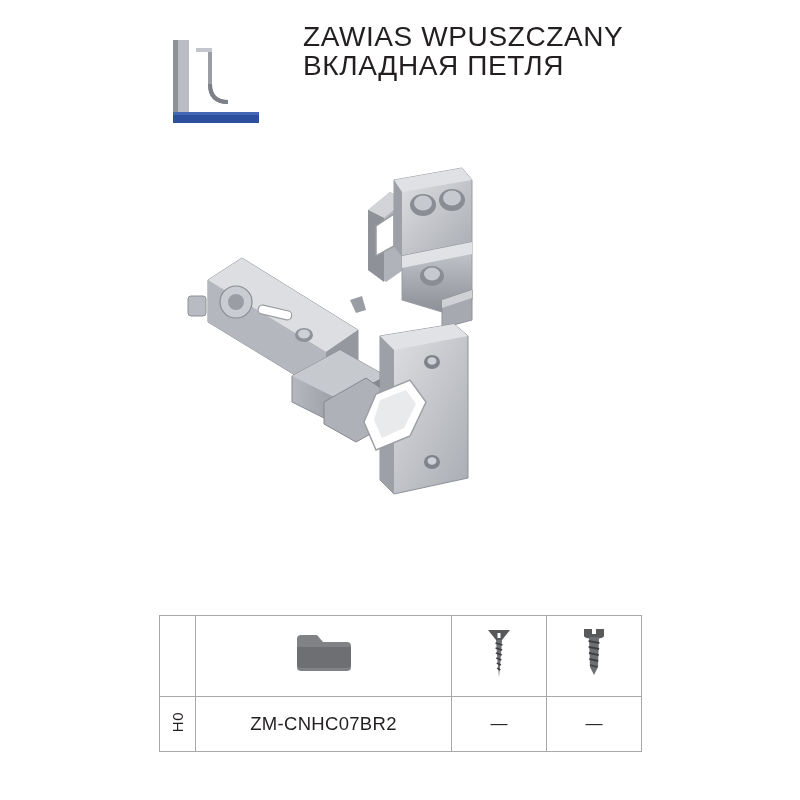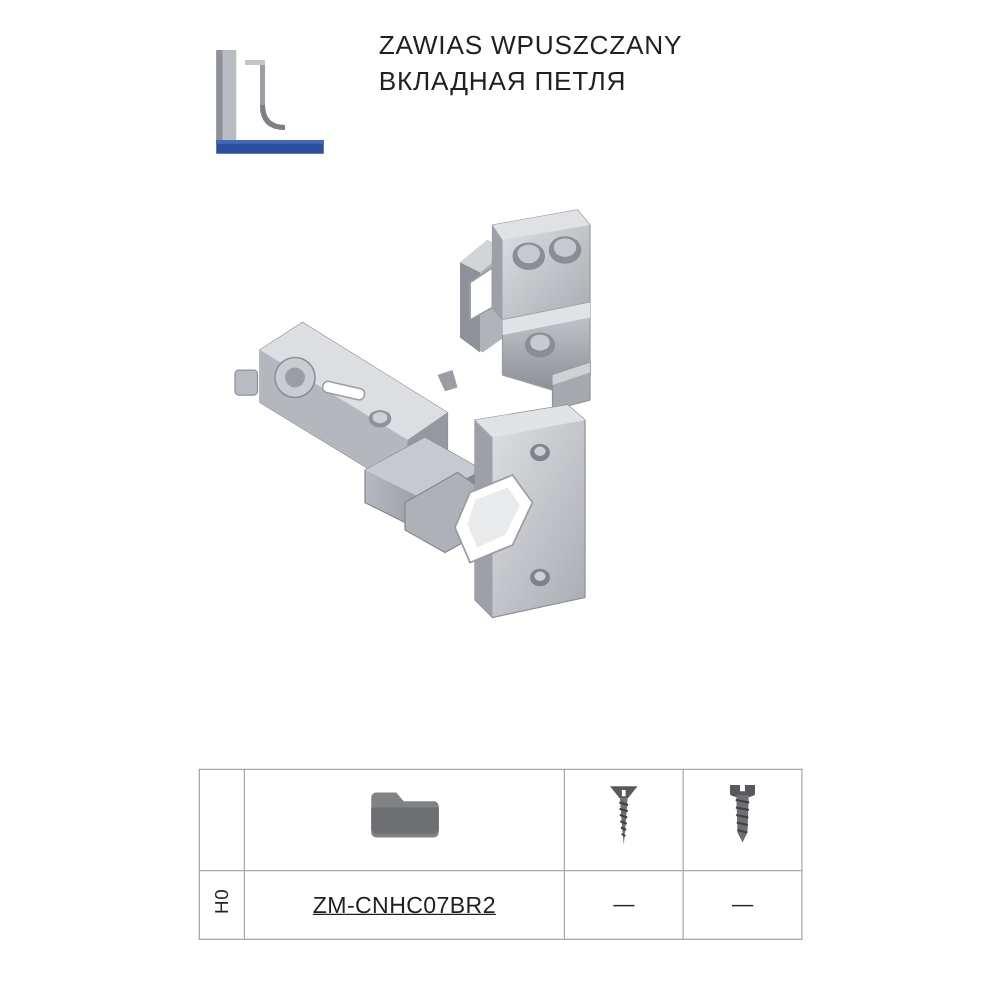--- a/index.html
+++ b/index.html
@@ -30,21 +30,21 @@
     width: 100px;
     height: 90px;
   }
   .title-block {
     position: absolute;
     left: 303px;
     top: 22px;
     width: 430px;
   }
   .title-line {
-    font-size: 21px;
+    font-size: 28px;
     letter-spacing: 0.6px;
     color: #231f20;
     line-height: 29px;
     white-space: nowrap;
   }
 
   
   .illustration {
     position: absolute;
     left: 180px;
@@ -81,21 +81,20 @@
     font-size: 15px;
     letter-spacing: 0.5px;
     writing-mode: vertical-rl;
     transform: rotate(180deg);
     display: inline-block;
     line-height: 1;
   }
   .code-cell {
     font-size: 18.5px;
     letter-spacing: 0.3px;
-    text-decoration: underline;
   }
   .dash-cell {
     font-size: 17px;
     color: #231f20;
   }
   .icon-cell-inner {
     display: flex;
     align-items: center;
     justify-content: center;
     height: 100%;

